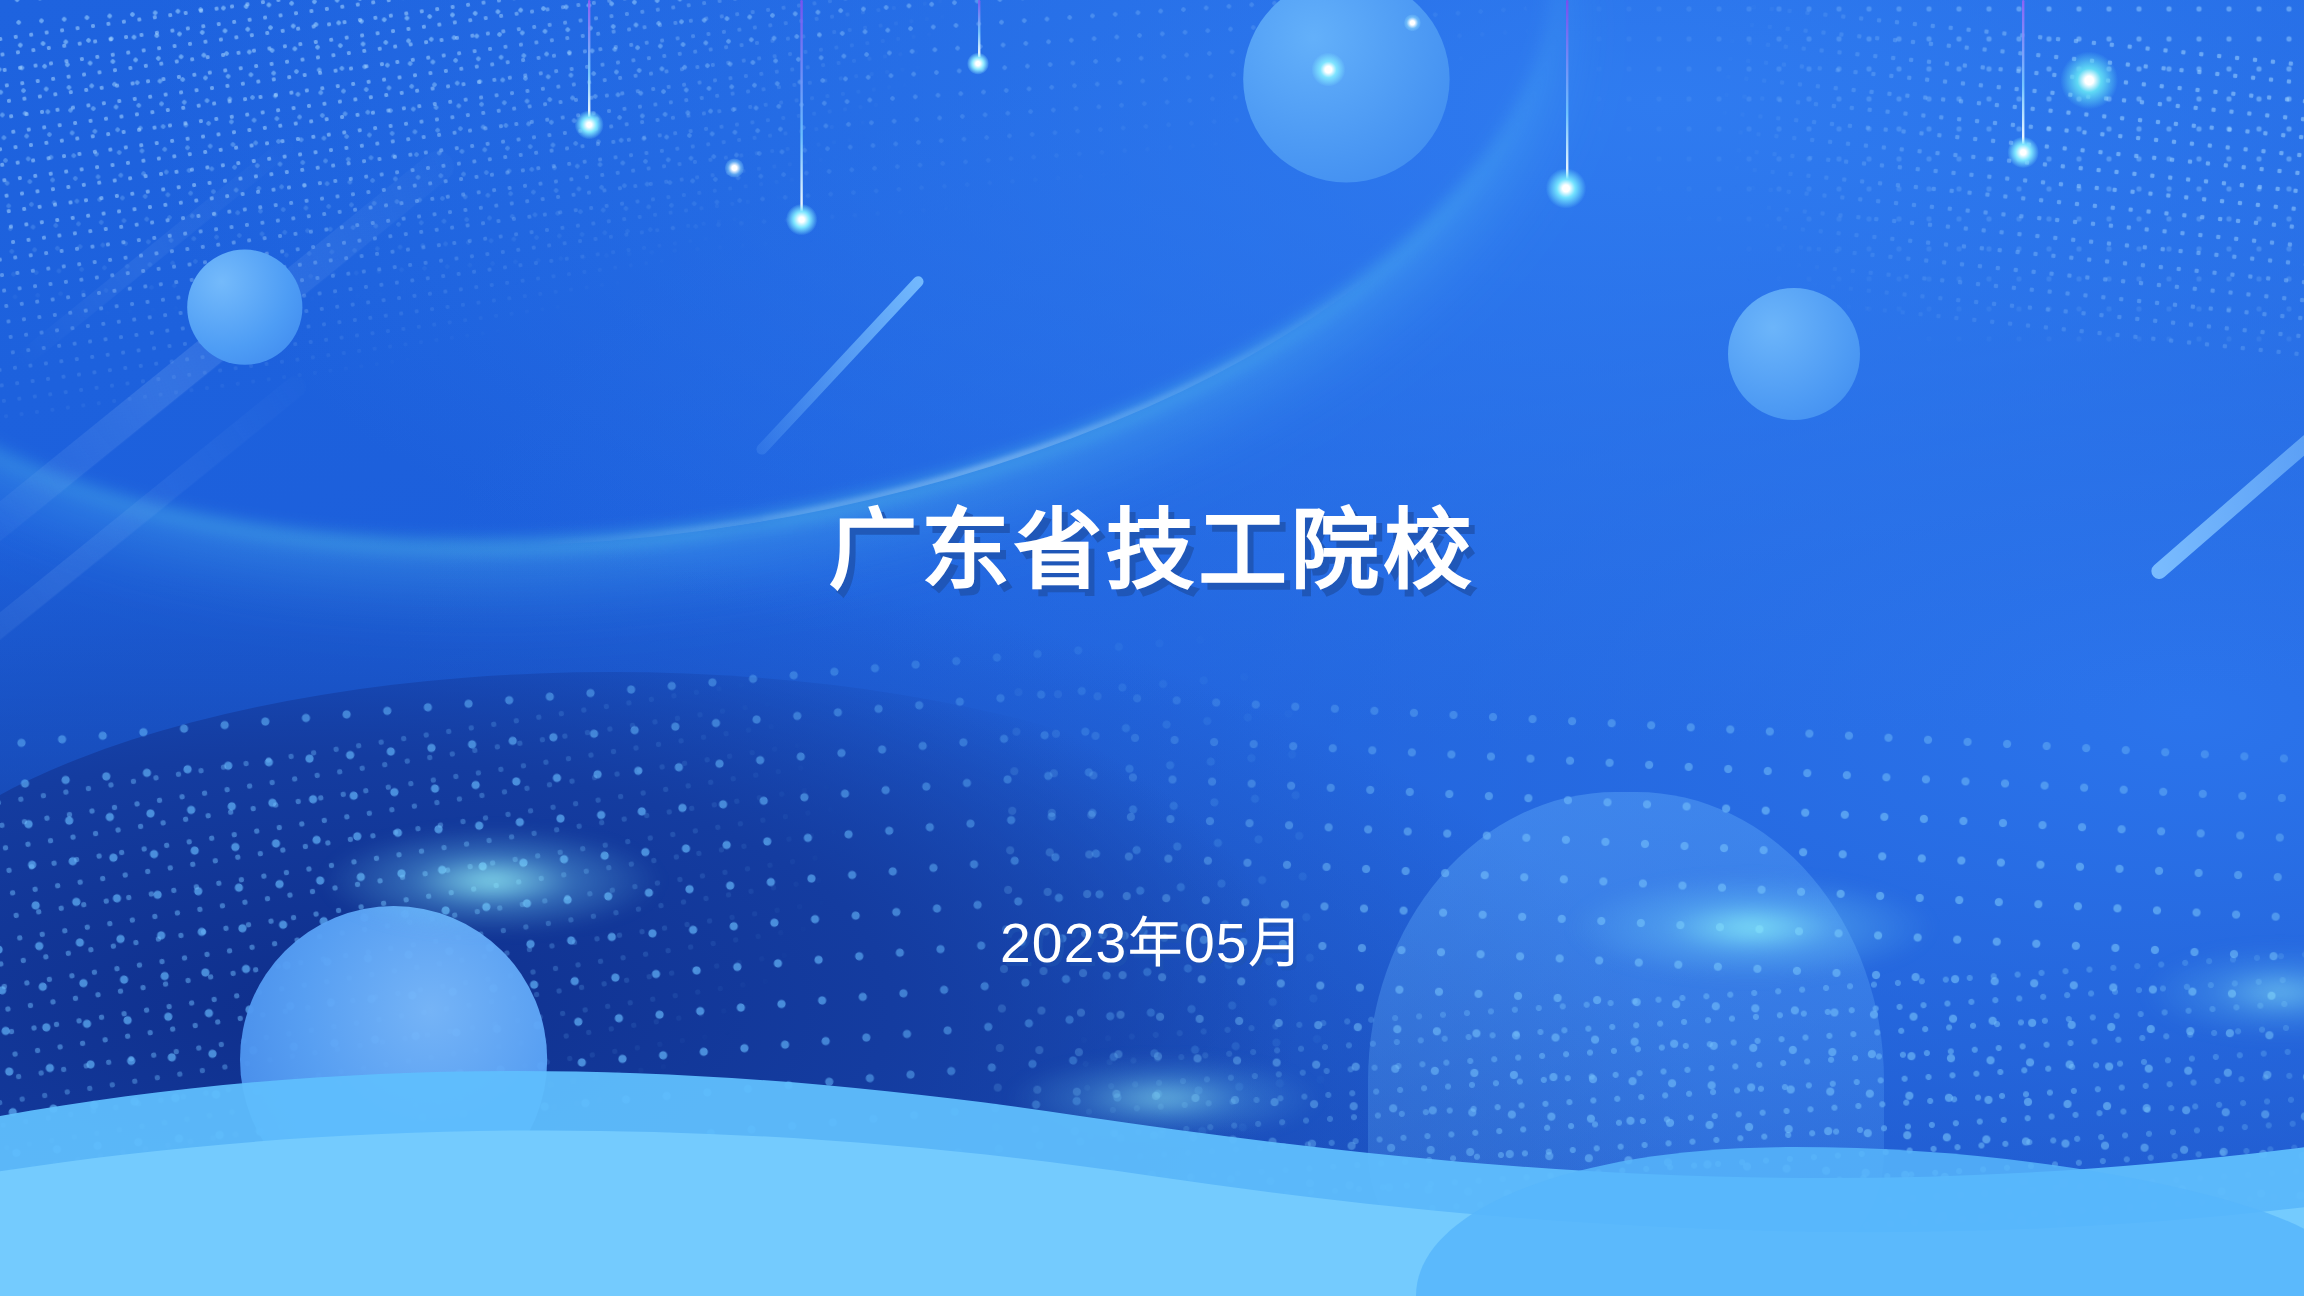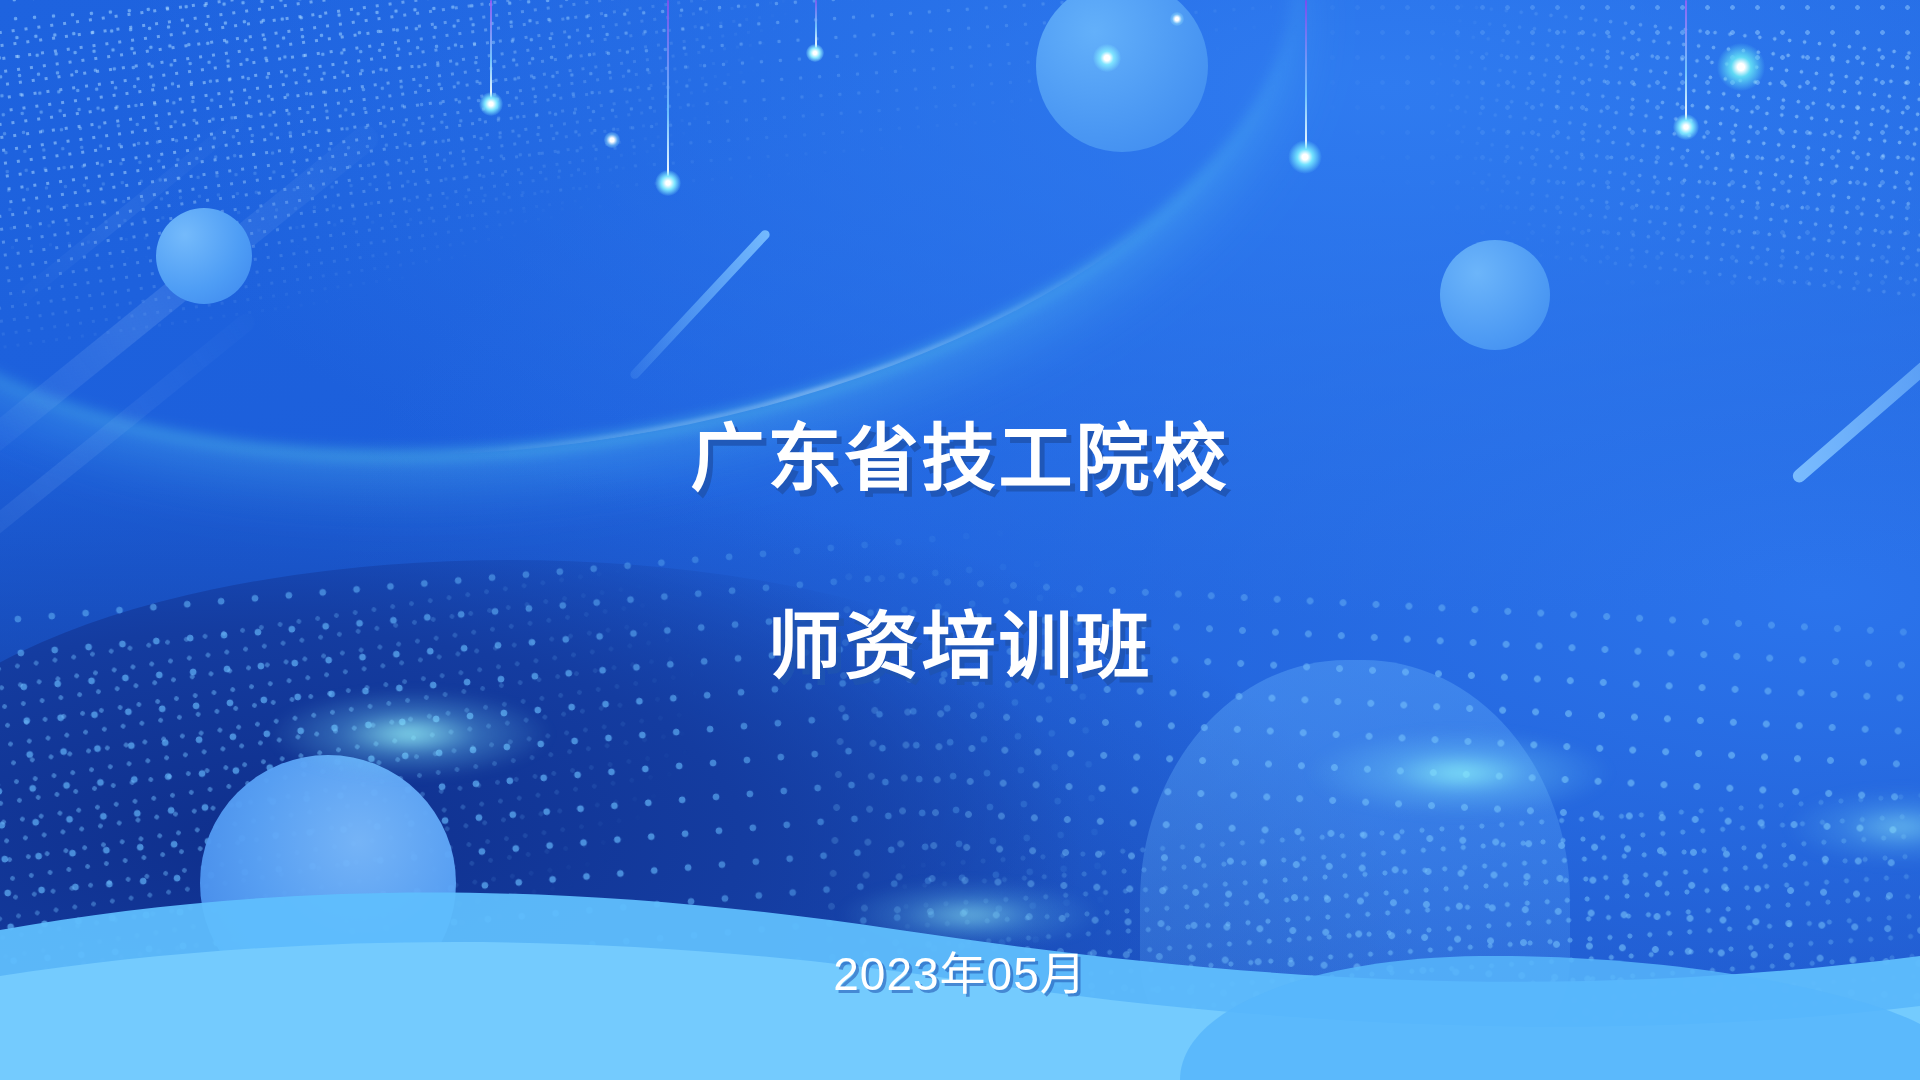--- a/index.html
+++ b/index.html
@@ -229,18 +229,17 @@
       <path d="M0,150 C260,104 540,96 900,150 C1250,202 1560,222 1920,176 L1920,300 L0,300 Z" fill="#5FBEFD" opacity="0.95"></path>
       <path d="M0,196 C300,150 620,150 960,200 C1300,250 1620,262 1920,226 L1920,300 L0,300 Z" fill="#74CBFE"></path>
       <path d="M1180,300 C1180,228 1310,178 1480,176 C1680,174 1860,212 1920,244 L1920,300 Z" fill="#57B6FB" opacity="0.85"></path>
     </svg>
 
   </div>
 
   <div id="content">
     <h1 id="title">
       <span class="title-line">广东省技工院校</span>
-      <span class="title-line">师资培训班</span>
     </h1>
     <div id="date">2023年05月</div>
   </div>
 
 </div>
 
 </body></html>

